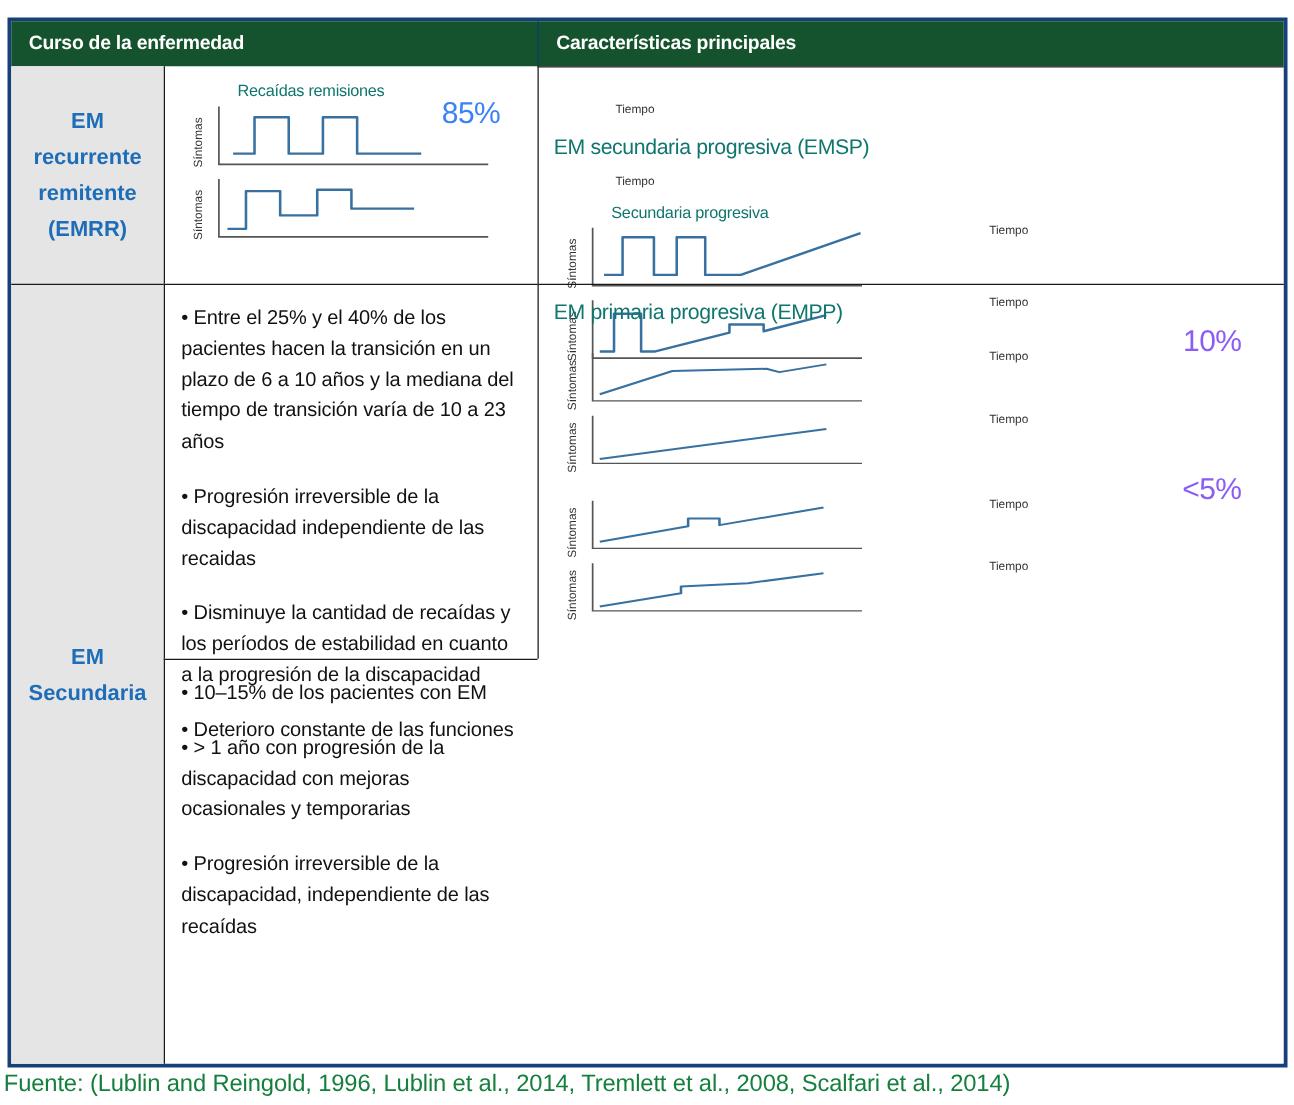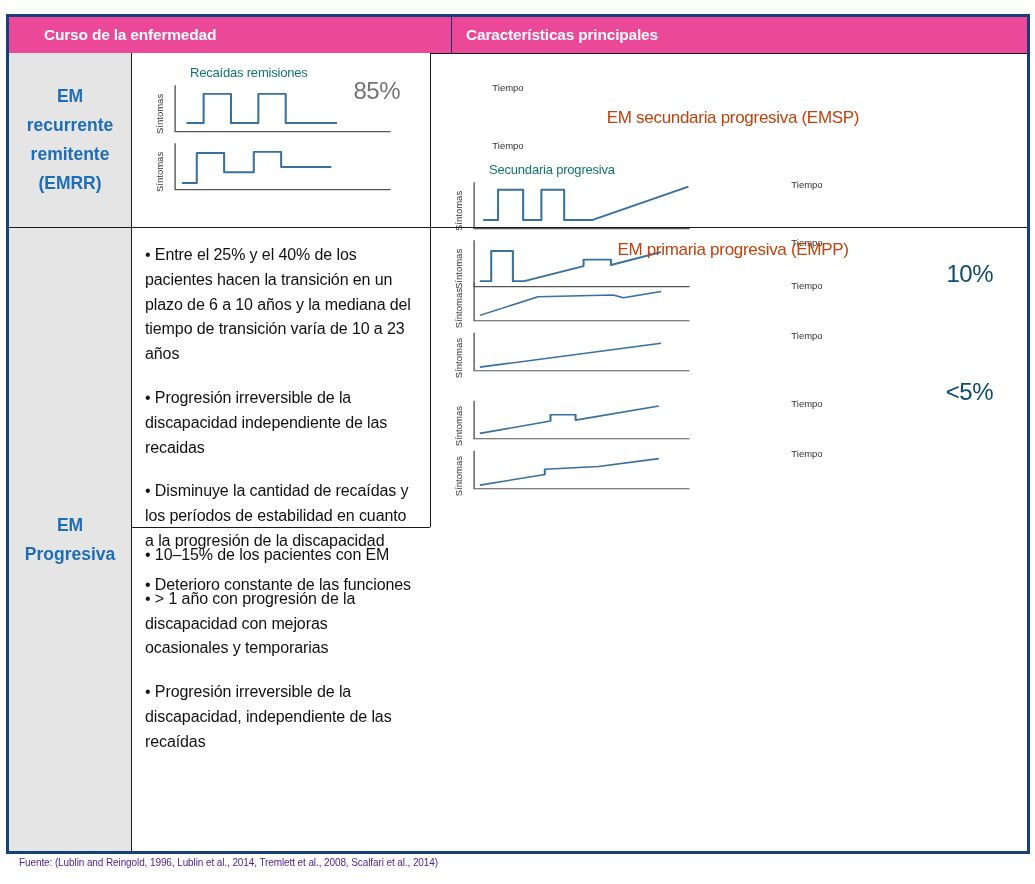--- a/index.html
+++ b/index.html
@@ -14,22 +14,22 @@
   .ms-table {
     position:absolute; left:6px; top:14px;
     width:1024px; height:840px;
     border:3px solid #16407a;
     background:#ffffff;
     display:flex; flex-direction:column;
   }
   
   .thead {
     height:36px; flex:0 0 36px;
-    background:#ec4899;
-    display:flex; align-items:center;padding-left:21px;
+    background:#14532d;
+    display:flex; align-items:center;
   }
   .th {
     color:#ffffff; font-weight:bold; font-size:15.5px;
     letter-spacing:-0.2px;
     padding:0 0 0 14px;
   }
   .th.course { width:421px; flex:0 0 421px; }
   .th.chars  { flex:1; border-left:1.5px solid #0d3c6e; height:100%; display:flex; align-items:center; }
   
   .tbody {
@@ -55,49 +55,48 @@
   .bullet { margin-bottom:19px; }
   .bullet::before { content:"\2022\00a0"; }
   
   .charts-cell { padding:8px 4px 0 6px; }
   .chart-header {
     font-size:13px; color:#0f766e;
     margin:4px 0 2px 52px;
     letter-spacing:-0.2px;
   }
   .section-title {
-    font-size:17px; color:#c2410c; letter-spacing:-0.3px;
+    font-size:17px; color:#0f766e; letter-spacing:-0.3px;
     margin:4px 0 0 6px;
-    text-align:center;
   }
   .pct {
     position:absolute;
-    font-size:24px; color:#737373; letter-spacing:-0.5px;
+    font-size:24px; color:#3b82f6; letter-spacing:-0.5px;
   }
   .pct-85 { top:24px; right:30px; }
-  .pct-block { text-align:right; padding-right:30px; font-size:24px; color:#0c4a6e; height:26px; margin-bottom:-8px; letter-spacing:-0.5px; }
+  .pct-block { text-align:right; padding-right:30px; font-size:24px; color:#8b5cf6; height:26px; margin-bottom:-8px; letter-spacing:-0.5px; }
   .chart { display:flex; align-items:stretch; margin:2px 0 0 14px; }
   .ylab {
     writing-mode:vertical-rl; transform:rotate(180deg);
     font-size:9.5px; color:#333;
     display:flex; align-items:center; justify-content:center;
     width:14px; padding-bottom:8px;
   }
   .plotcol { display:flex; flex-direction:row; }
   svg.plot { width:228px; height:56px; display:block; }
   .empp svg.plot { height:46px; }
   .xlab { font-size:9.5px; color:#333; text-align:center; width:228px; margin-top:0px; }
   svg .axis { fill:none; stroke:#555; stroke-width:1.2; }
   svg .series { fill:none; stroke:#38719f; stroke-width:1.8; stroke-linejoin:round; }
   
   .emsp-pad { padding-top:50px; }
   .emsp-pad .chart-header { margin-top:34px; }
   .footer {
-    position:absolute; left:19px; top:857px;
-    font-size:10px; color:#4c1d95; letter-spacing:-0.1px;
+    position:absolute; left:3px; top:857px;
+    font-size:19px; color:#15803d; letter-spacing:-0.1px;
   }
 </style>
 </head>
 <body>
 
 <div class="ms-table">
 
   <div class="thead">
     <div class="th course">Curso de la enfermedad</div>
     <div class="th chars">Características principales</div>
@@ -126,21 +125,21 @@
           <svg class="plot" viewBox="0 0 200 52" preserveAspectRatio="none">
               <polyline points="8,3 8,46 197,46" class="axis"></polyline>
               <polyline points="14,40 27,40 27,12 51,12 51,30 77,30 77,11 101,11 101,25 145,25" class="series"></polyline>
             </svg>
           <span class="xlab">Tiempo</span>
         </div>
       </div>
     </div>
 
 
-    <div class="cell label-cell span2 bt">EM Progresiva</div>
+    <div class="cell label-cell span2 bt">EM Secundaria</div>
 
     <div class="cell charts-cell emsp-pad bl bt">
       <div class="section-title">EM secundaria progresiva (EMSP)</div>
       <div class="chart-header">Secundaria progresiva</div>
       <div class="chart">
         <span class="ylab">Síntomas</span>
         <div class="plotcol">
           <svg class="plot" viewBox="0 0 200 52" preserveAspectRatio="none">
               <polyline points="8,3 8,46 197,46" class="axis"></polyline>
               <polyline points="16,38 29,38 29,10 51,10 51,38 67,38 67,10 87,10 87,38 112,38 196,7" class="series"></polyline>

